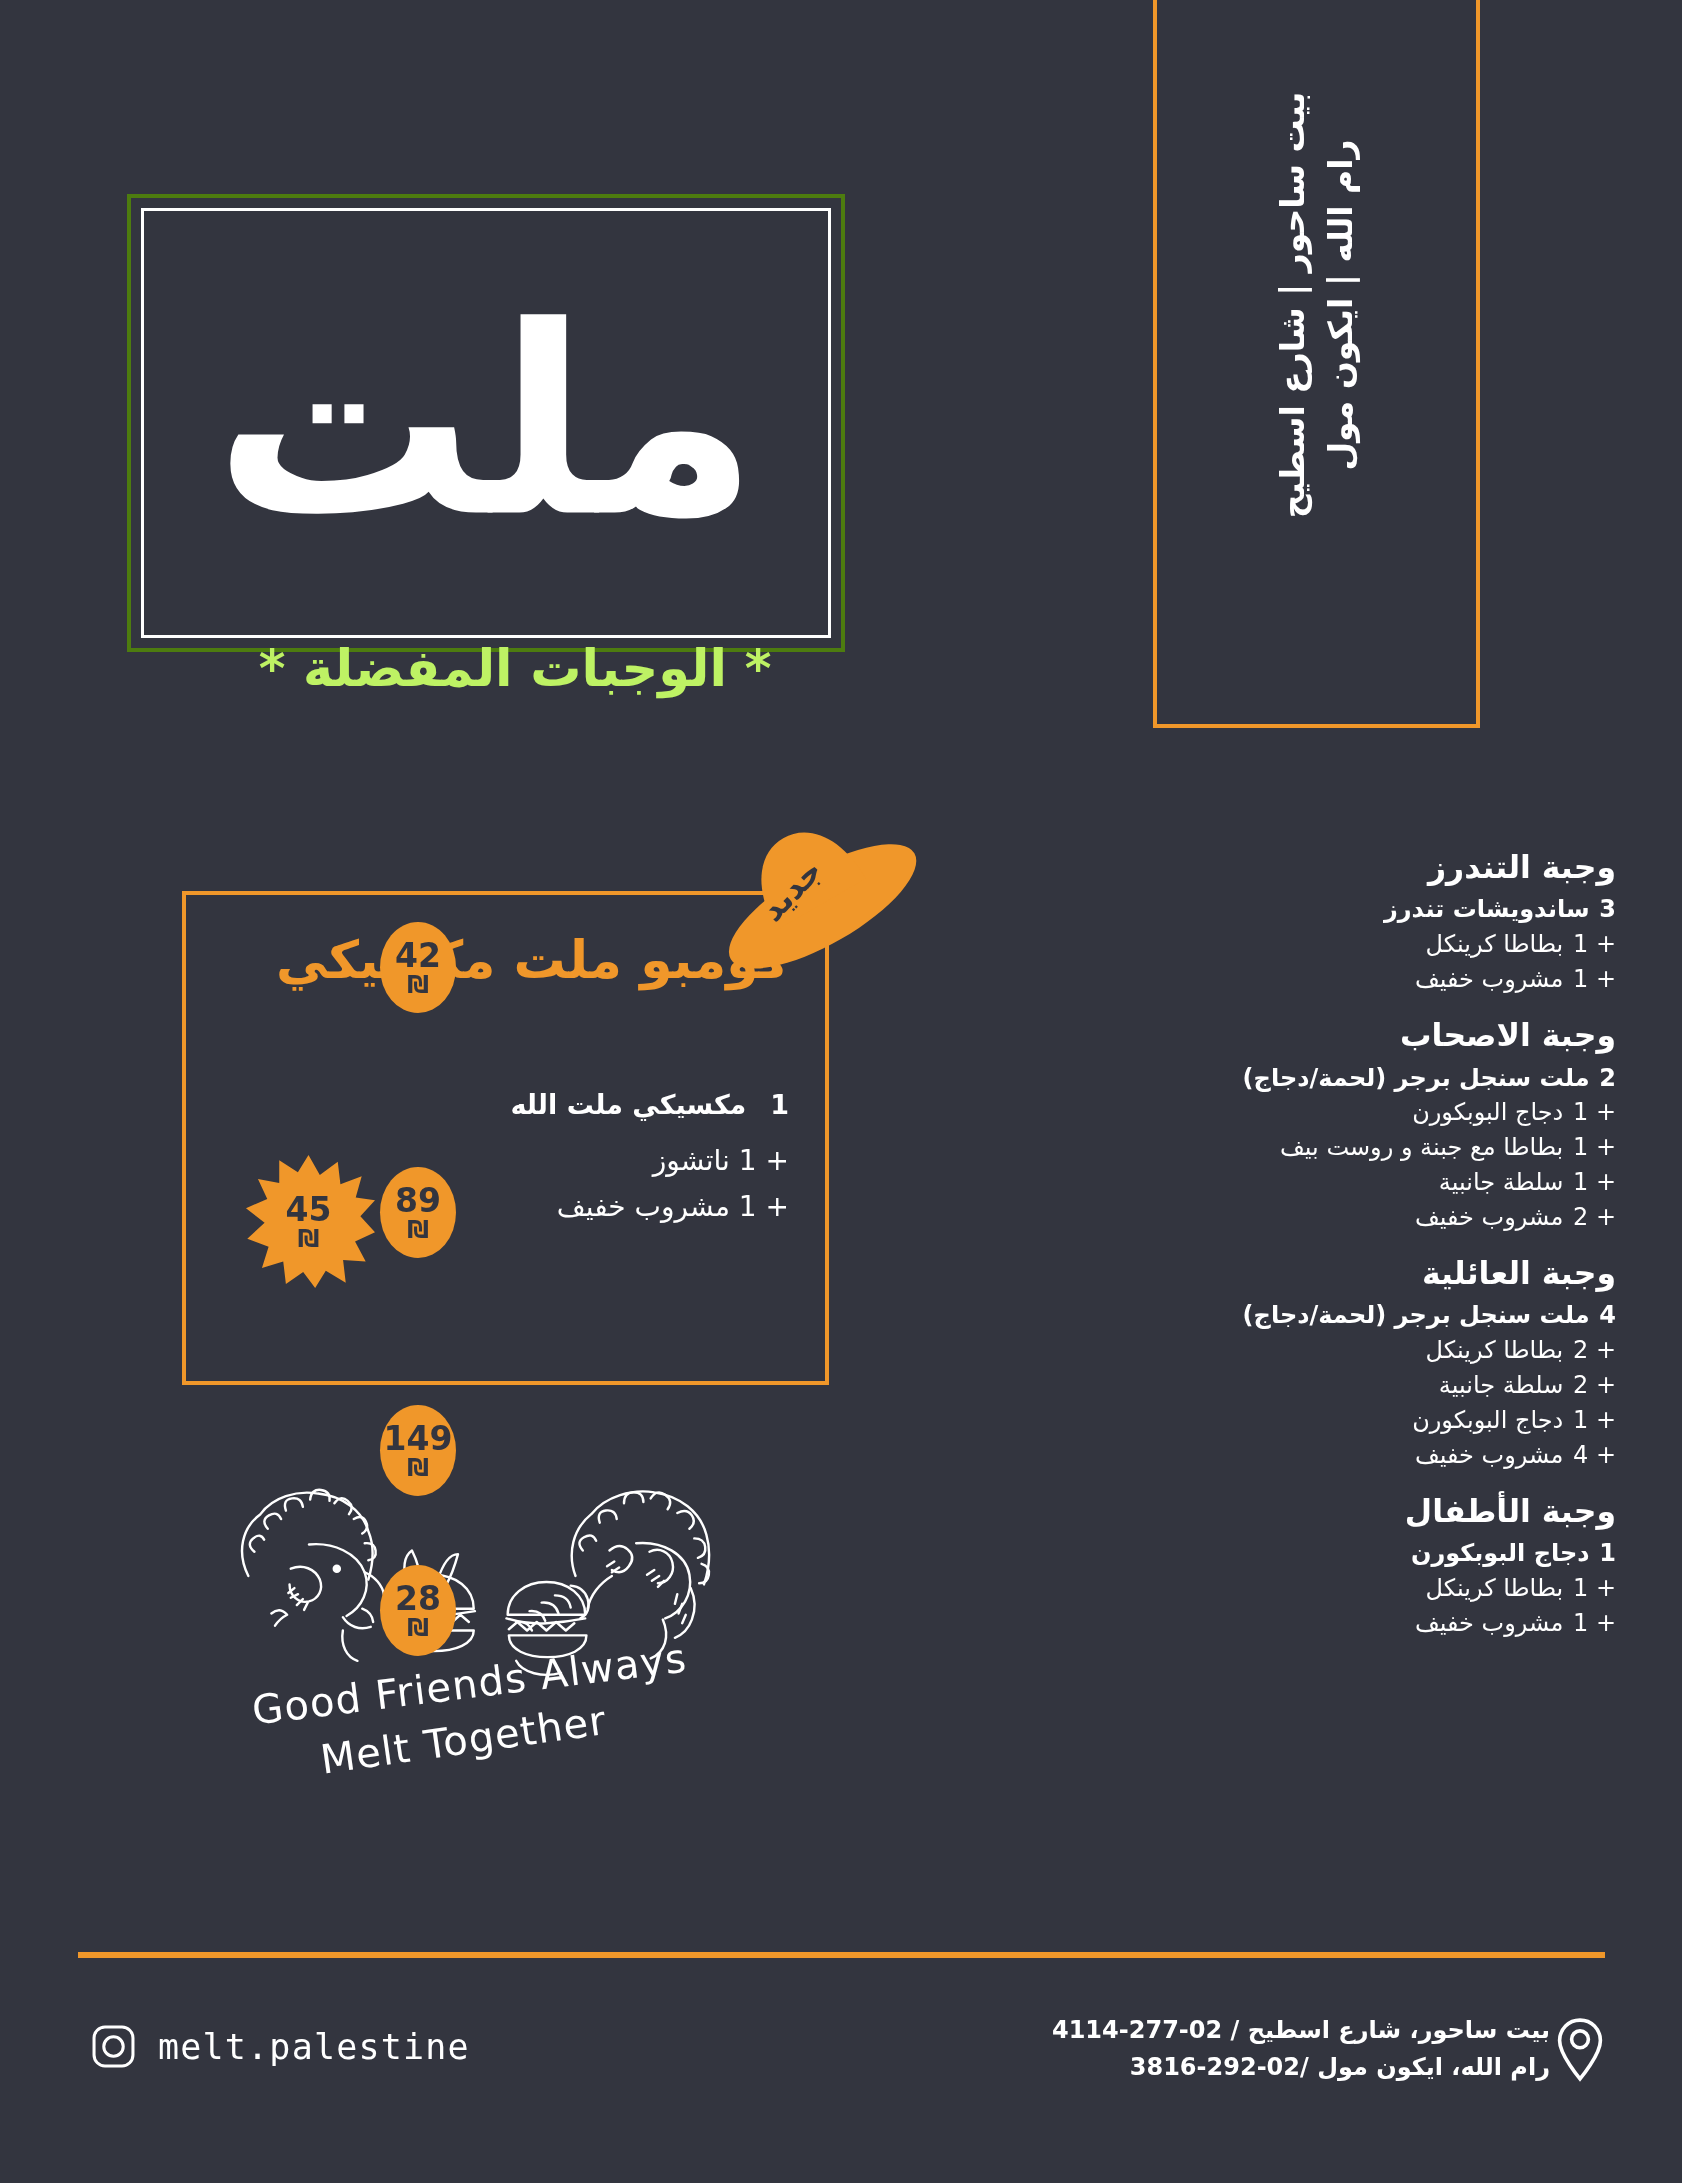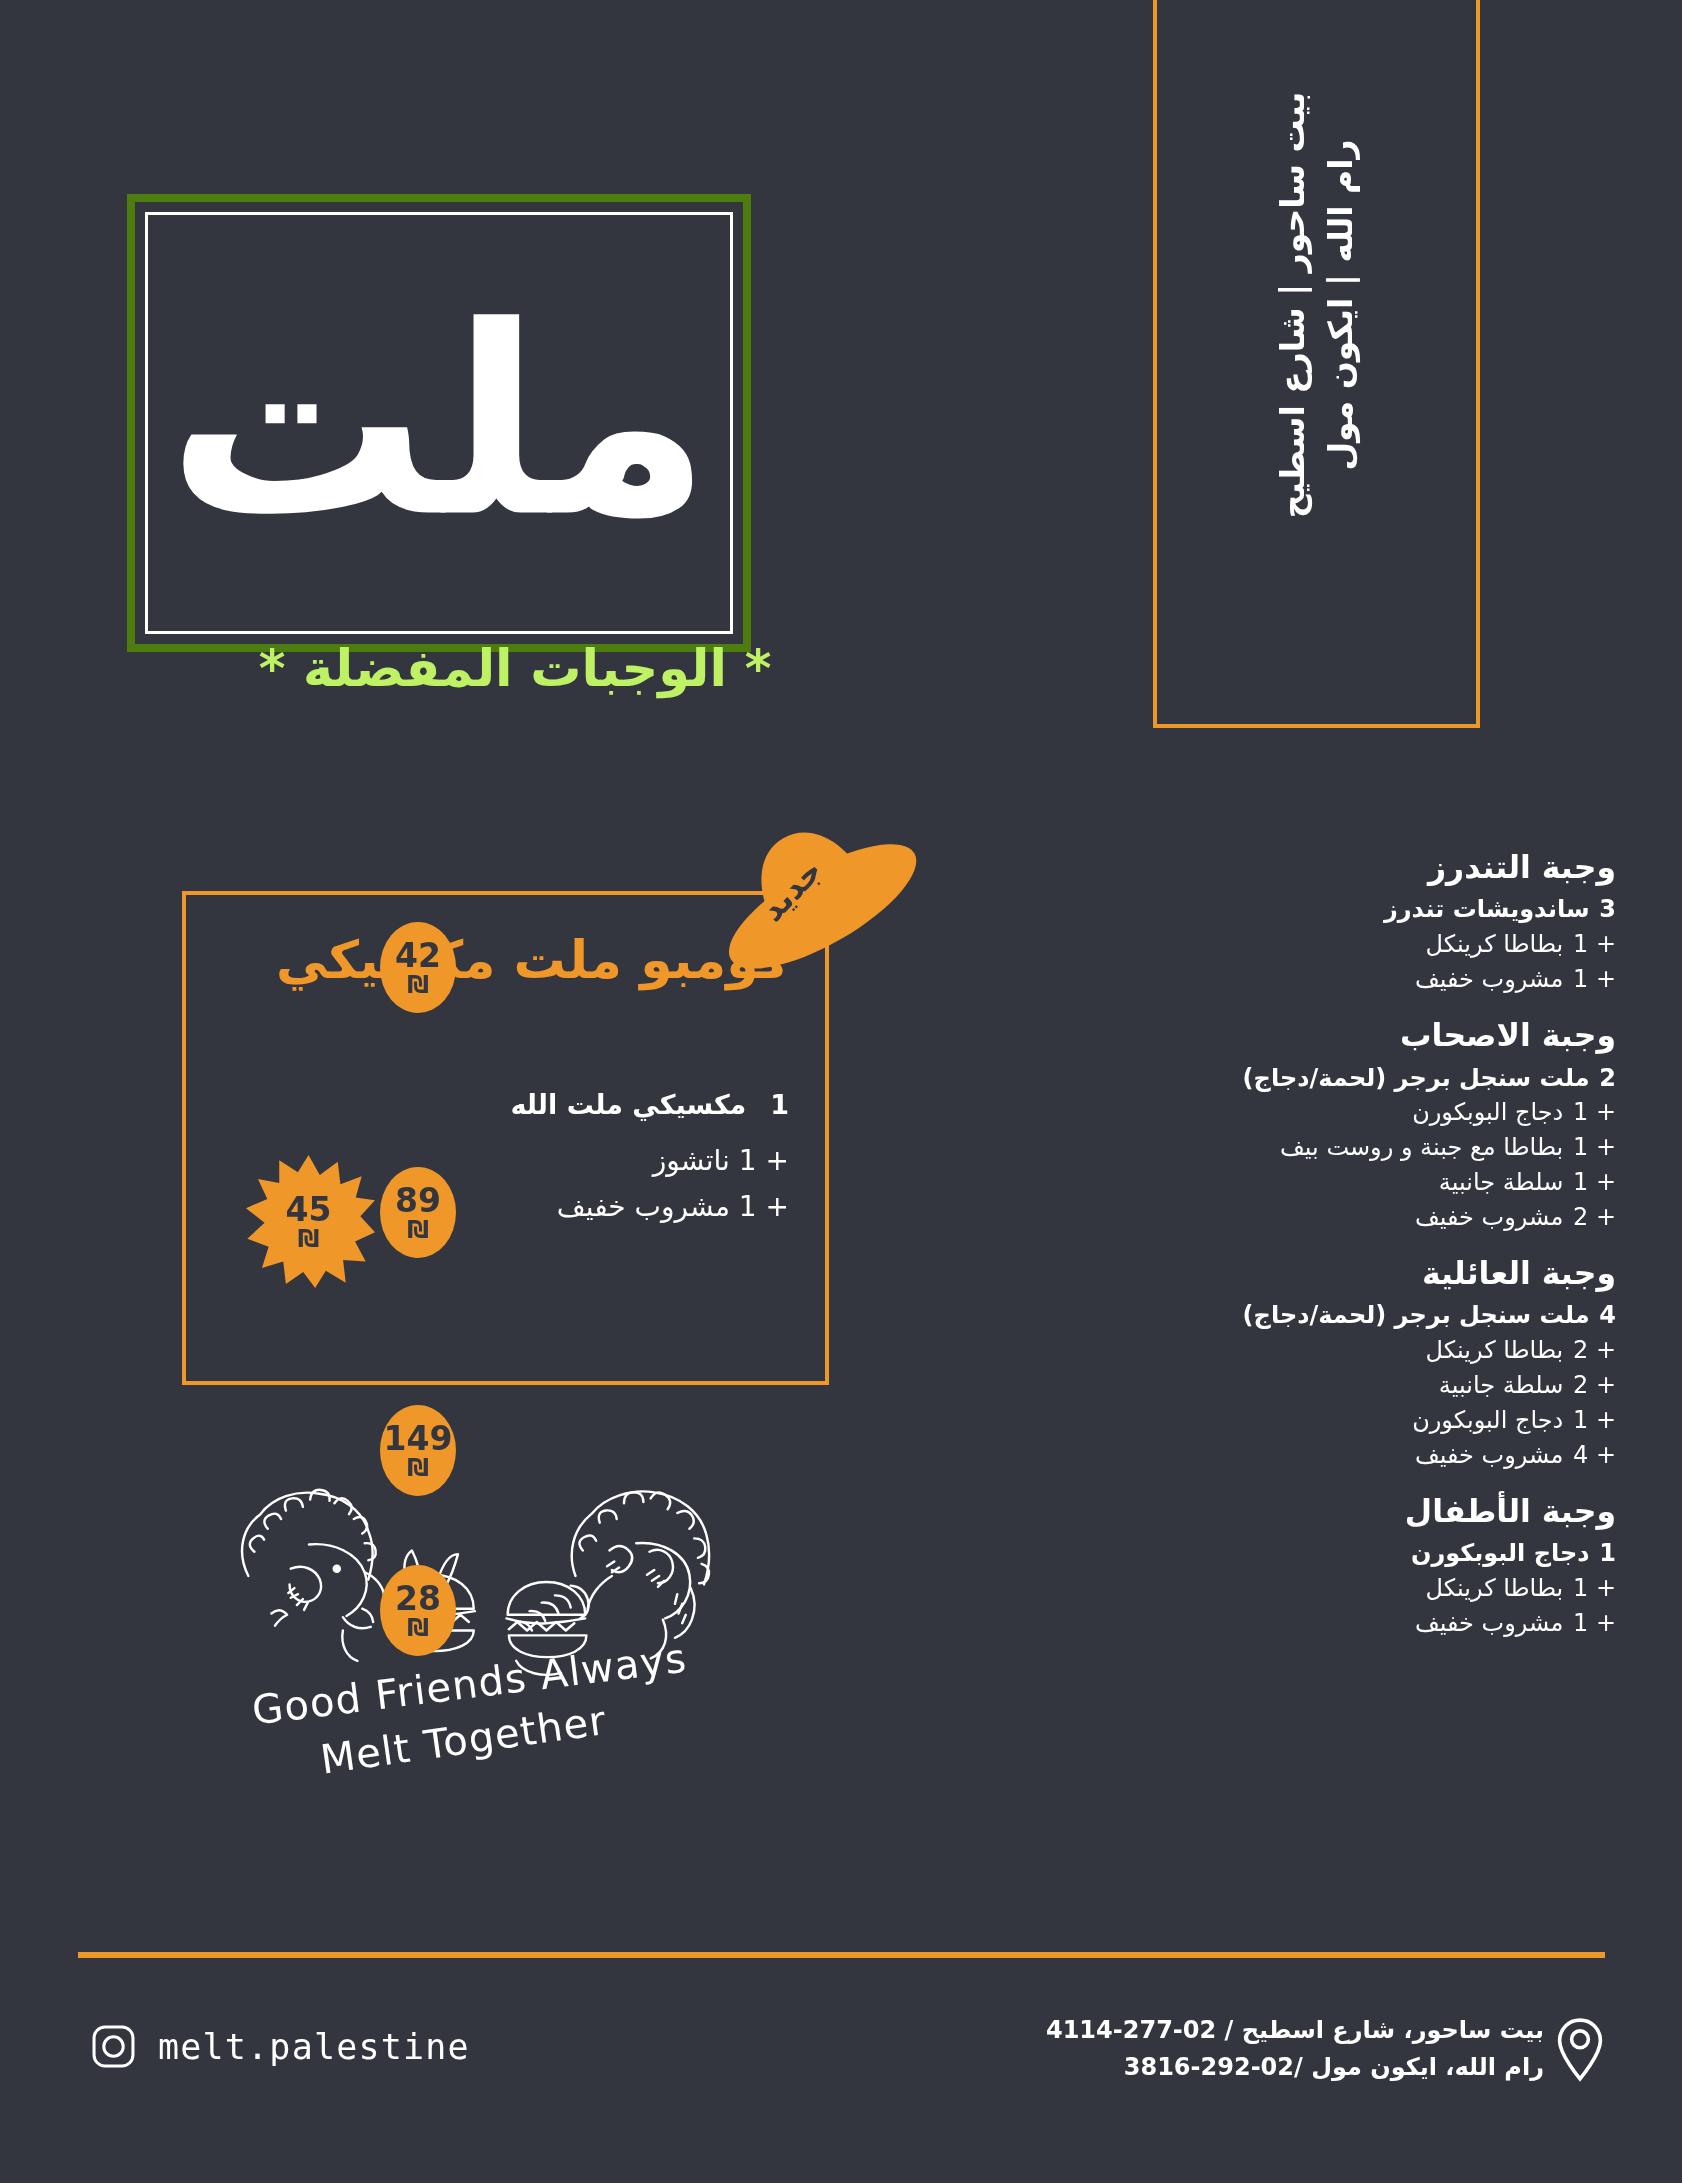--- a/index.html
+++ b/index.html
@@ -44,23 +44,23 @@
     letter-spacing: 0.6px;
     line-height: 1.45;
     direction: rtl;
   }
 
   
   .logo-frame {
     position: absolute;
     left: 127px;
     top: 194px;
-    width: 624px;
+    width: 718px;
     height: 458px;
-    border: 8px solid #4d7c0f;
+    border: 4px solid #4d7c0f;
     box-sizing: border-box;
   }
   .logo-frame::after {
     content: "";
     position: absolute;
     left: 9.7px; top: 9.7px; right: 9.7px; bottom: 9.7px;
     border: 3px solid #ffffff;
   }
   .logo-mark {
     position: absolute;
@@ -278,21 +278,21 @@
     font-family: "DejaVu Sans Mono", "Liberation Mono", monospace;
     font-size: 35px;
     letter-spacing: 1.2px;
   }
   .contact {
     position: absolute;
     right: 79px;
     top: 2012px;
     display: flex;
     align-items: center;
-    gap: 12px;
+    gap: 6px;
     direction: rtl;
   }
   .contact-lines {
     text-align: right;
     color: #ffffff;
     direction: rtl;
   }
   .contact-lines div {
     font-size: 24px;
     font-weight: 600;

